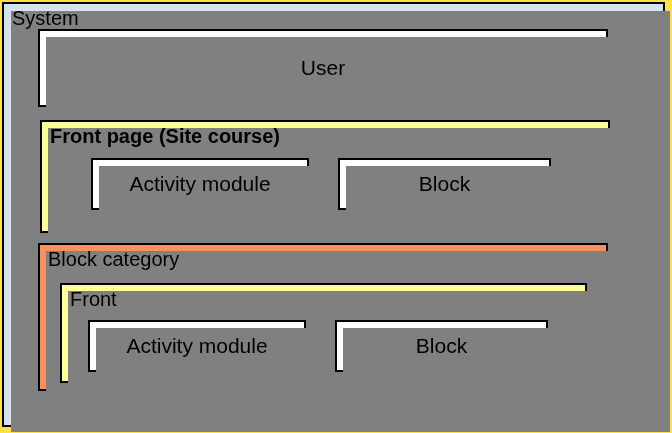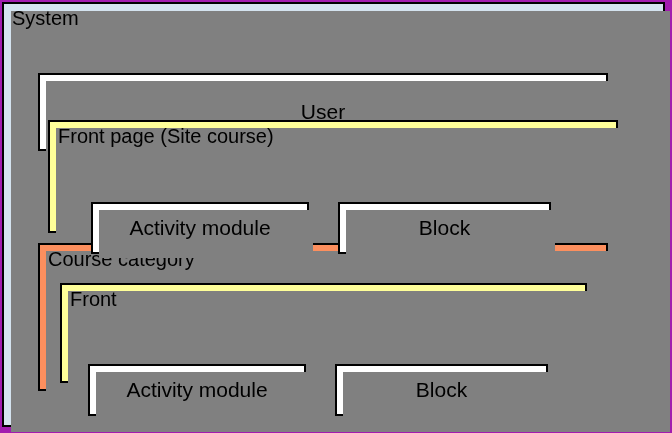--- a/index.html
+++ b/index.html
@@ -9,21 +9,21 @@
   }
   body {
     font-family: "Liberation Sans", sans-serif;
     -webkit-font-smoothing: antialiased;
   }
 
   #canvas {
     position: relative;
     width: 672px;
     height: 433px;
-    background: #a21caf;
+    background: #fde047;
     overflow: hidden;
   }
 
   
   .box {
     position: absolute;
     box-sizing: border-box;
     border: 2px solid #000000;
     color: #000000;
   }
@@ -58,29 +58,29 @@
     left: auto;
     top: auto;
     font-size: 21px;
     line-height: 24px;
   }
 
   
   .fill-system { background: #d4e3ef; }
   .fill-yellow { background: #ffff99; }
   .fill-orange { background: #fc8f5e; }
-  .fill-white  { background: #ffffff; margin-top: 44px; }
+  .fill-white  { background: #ffffff; }
 
   
   #system        { left: 2px;  top: 2px;   width: 663px; height: 425px; z-index: 1; }
   #system::after { left: 7px; top: 7px; }
 
   #user          { left: 38px; top: 29px;  width: 570px; height: 78px;  z-index: 3; }
 
-  #frontpage     { left: 48px; top: 120px; width: 570px; height: 113px; z-index: 3; }
+  #frontpage     { left: 40px; top: 120px; width: 570px; height: 113px; z-index: 3; font-weight: bold; }
   #fp-activity   { left: 91px; top: 158px; width: 218px; height: 52px;  z-index: 5; }
   #fp-block      { left: 338px;top: 158px; width: 213px; height: 52px;  z-index: 5; }
 
   #coursecat     { left: 38px; top: 243px; width: 570px; height: 148px; z-index: 3; }
   #course        { left: 60px; top: 283px; width: 527px; height: 100px; z-index: 5; }
   #c-activity    { left: 88px; top: 320px; width: 218px; height: 52px;  z-index: 7; }
   #c-block       { left: 335px;top: 320px; width: 213px; height: 52px;  z-index: 7; }
 </style>
 </head>
 <body>
@@ -101,21 +101,21 @@
 
   <div class="box fill-white centered" id="fp-activity">
     <span class="label">Activity module</span>
   </div>
 
   <div class="box fill-white centered" id="fp-block">
     <span class="label">Block</span>
   </div>
 
   <div class="box fill-orange" id="coursecat">
-    <span class="label">Course category</span>
+    <span class="label">Block category</span>
   </div>
 
   <div class="box fill-yellow" id="course">
     <span class="label">Front</span>
   </div>
 
   <div class="box fill-white centered" id="c-activity">
     <span class="label">Activity module</span>
   </div>
 

